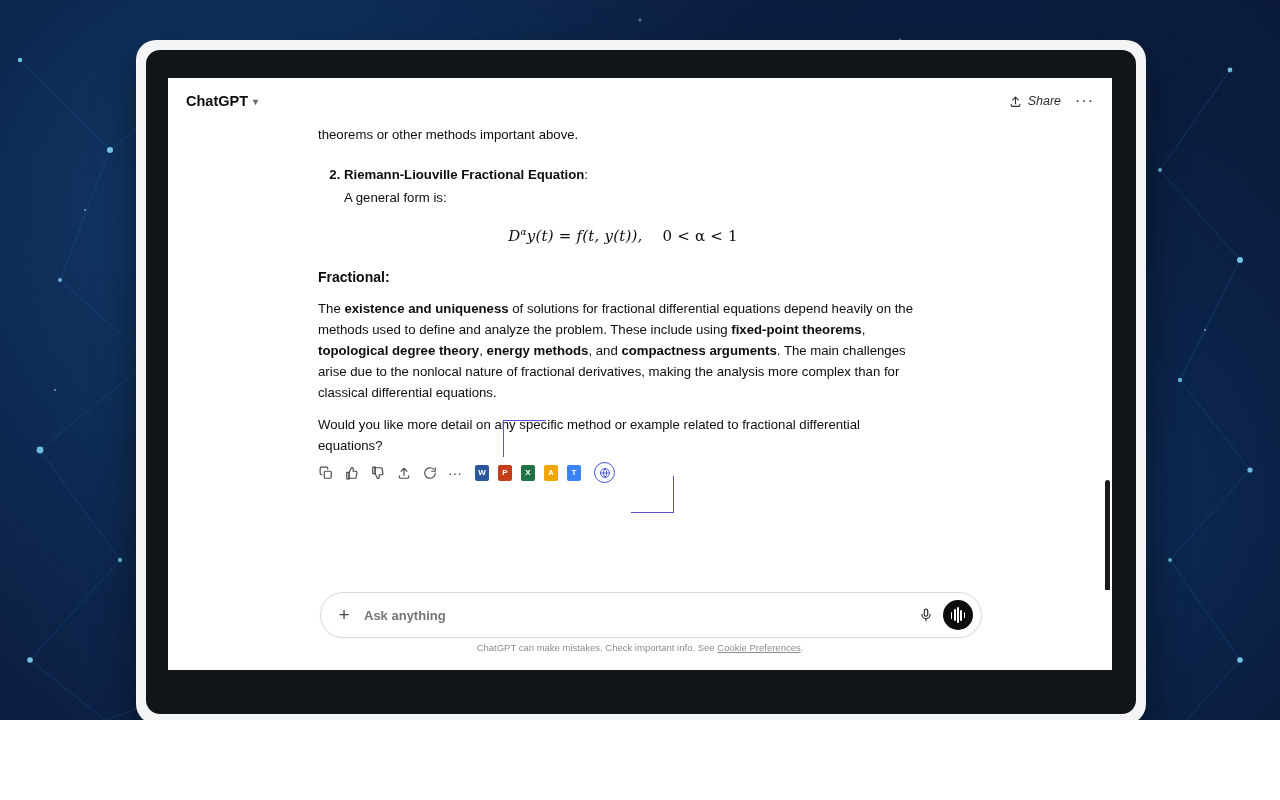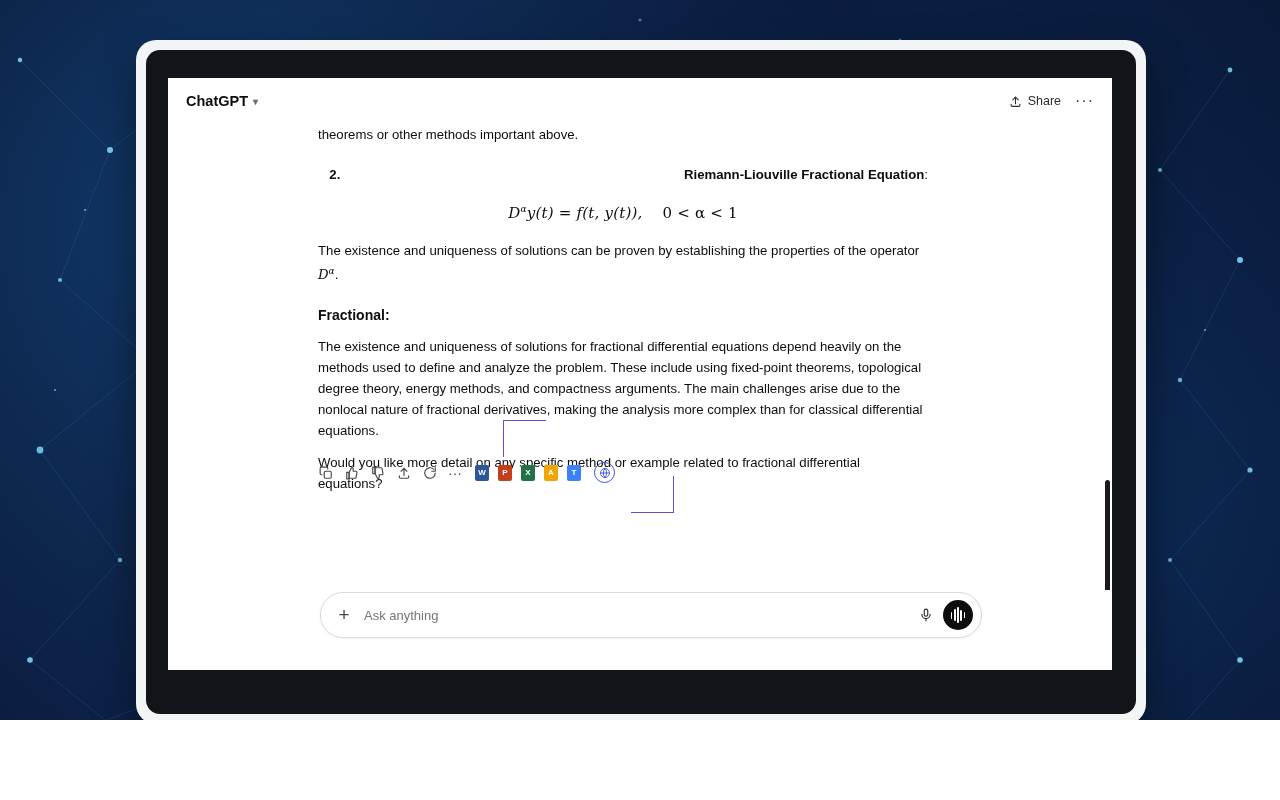--- a/index.html
+++ b/index.html
@@ -109,20 +109,21 @@
     align-items: center;
     gap: 14px;
   }
   .share-btn {
     display: flex;
     align-items: center;
     gap: 6px;
     font-size: 12.5px;
     color: #2c2c2c;
     cursor: pointer;
+    font-style: italic;
   }
   .dots {
     font-size: 16px;
     color: #3d3d3d;
     letter-spacing: 1px;
     cursor: pointer;
     line-height: 10px;
   }
 
   
@@ -139,21 +140,20 @@
     color: #0d0d0d;
     font-size: 13.2px;
     line-height: 21px;
   }
   .msg p { margin: 0 0 11px 0; }
   .trail { margin-top: 0; }
 
   ol.numlist {
     margin: 19px 0 0 0;
     padding-left: 26px;
-    text-align: right;
   }
   ol.numlist > li {
     margin-bottom: 4px;
   }
   ol.numlist > li::marker { font-weight: 700; }
   .li-title { font-weight: 700; }
   .sub { margin-top: 2px; }
 
   .math {
     text-align: center;
@@ -171,21 +171,21 @@
     font-style: italic;
   }
   .inline-math sup { font-size: 9px; }
 
   h3.section {
     font-size: 14px;
     font-weight: 700;
     margin: 20px 0 10px 0;
   }
 
-  b { font-weight: 400; }
+  b { font-weight: 700; }
 
   
   .actions {
     position: absolute;
     left: 150px;
     top: 338px;
     display: flex;
     align-items: center;
     gap: 11px;
   }
@@ -303,20 +303,21 @@
   }
   .ask-input {
     flex: 1;
     border: none;
     outline: none;
     font-size: 13px;
     color: #8e8ea0;
     padding-left: 9px;
     font-family: "Liberation Sans", sans-serif;
     background: transparent;
+    font-weight: bold;
   }
   .mic {
     width: 22px;
     height: 22px;
     display: flex;
     align-items: center;
     justify-content: center;
     color: #2c2c2c;
     cursor: pointer;
   }
@@ -459,31 +460,28 @@
       </div>
 
       <div class="convo">
 
         <div class="msg">
           <p class="trail">theorems or other methods important above.</p>
 
           <ol class="numlist" start="2">
             <li>
               <span class="li-title">Riemann-Liouville Fractional Equation</span><span>:</span>
+              <div class="sub">A general form is:</div>
             </li>
           </ol>
 
           <div class="math">
             <span class="inline-math">D<sup>α</sup>y(t)</span> <span class="rm">=</span> <span class="inline-math">f(t, y(t)),</span> &nbsp;&nbsp; <span class="rm inline-math">0 &lt; α &lt; 1</span>
           </div>
 
-          <p>
-            <span>The existence and uniqueness of solutions can be proven by establishing the properties of the</span>
-            <span>operator </span><span class="inline-math">D<sup>α</sup></span><span>.</span>
-          </p>
 
           <h3 class="section">Fractional:</h3>
 
           <p><span>The </span><b>existence and uniqueness</b><span> of solutions for fractional differential equations depend heavily on the methods used to define and analyze the problem. These include using </span><b>fixed-point theorems</b><span>, </span><b>topological degree theory</b><span>, </span><b>energy methods</b><span>, and </span><b>compactness arguments</b><span>. The main challenges arise due to the nonlocal nature of fractional derivatives, making the analysis more complex than for classical differential equations.</span></p>
 
           <p>Would you like more detail on any specific method or example related to fractional differential equations?</p>
         </div>
 
         <div class="actions">
           <div class="act">
@@ -558,17 +556,20 @@
               </svg>
           </div>
           <div class="voice">
             <span style="height:7px"></span>
               <span style="height:12px"></span>
               <span style="height:16px"></span>
               <span style="height:11px"></span>
               <span style="height:6px"></span>
           </div>
         </div>
+        <div class="disclaimer">
+          <span>ChatGPT can make mistakes. Check important info. See </span><a href="#">Cookie Preferences</a><span>.</span>
+        </div>
       </div>
 
     </div>
   </div>
 </div>
 
 </body></html>

